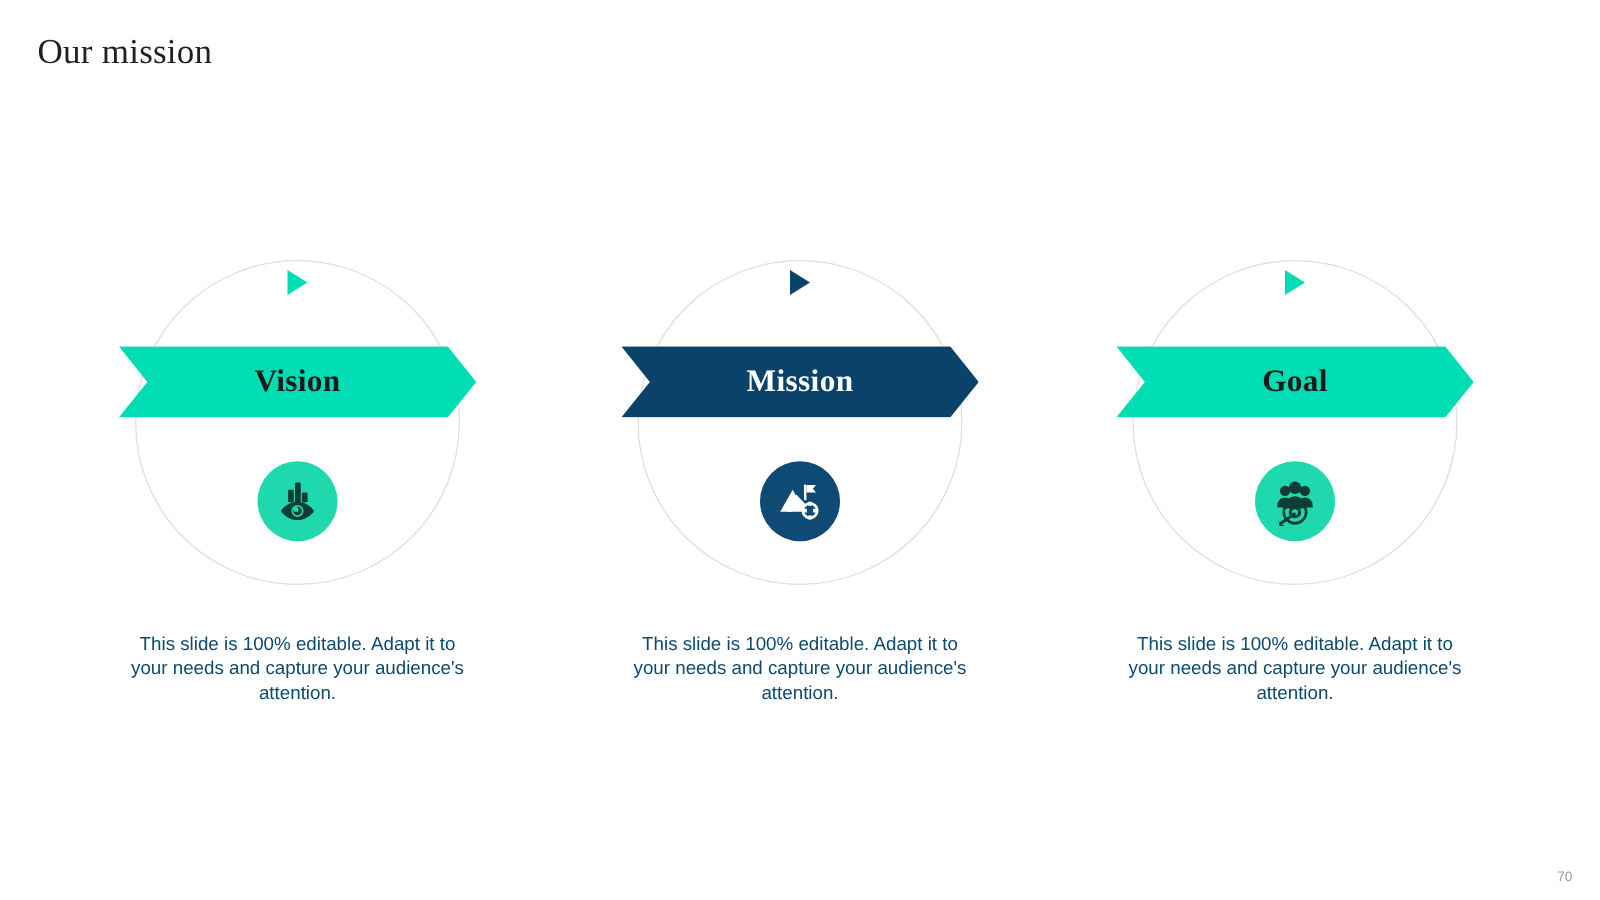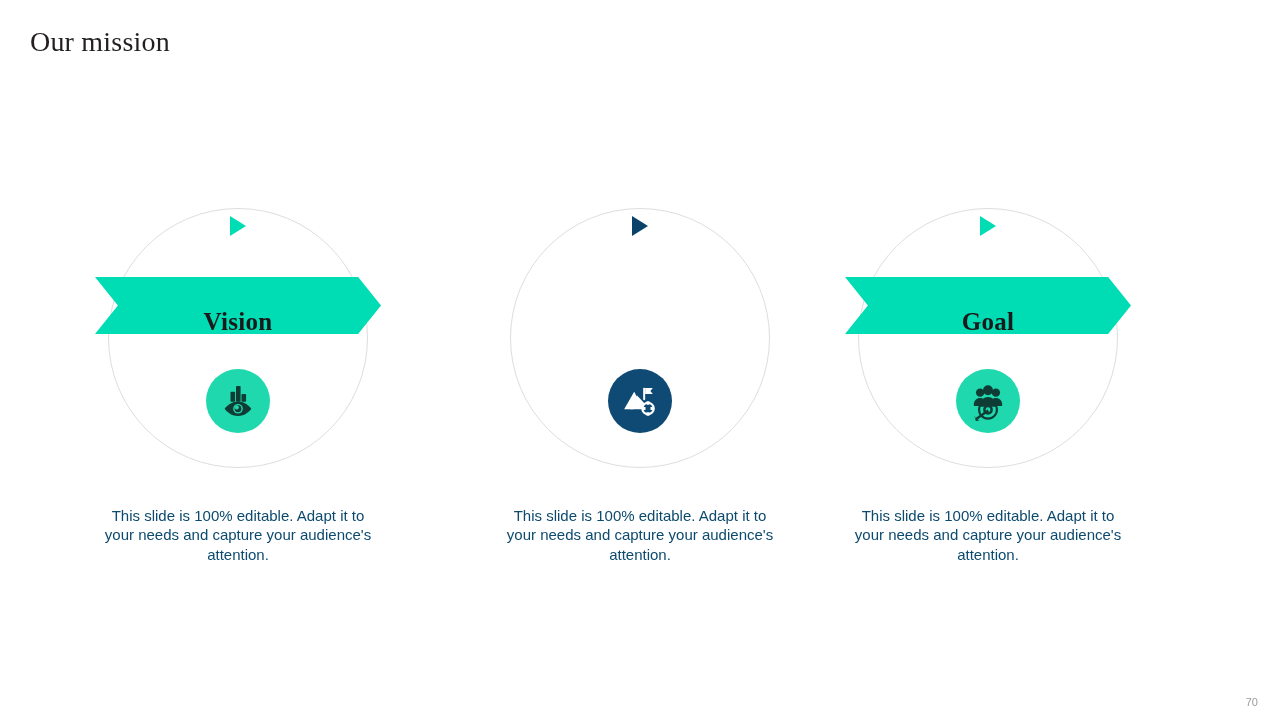--- a/index.html
+++ b/index.html
@@ -34,21 +34,21 @@
 
   
   .column {
     position: absolute;
     top: 0;
     width: 420px;
     height: 720px;
   }
   .col-0 { left: 28px; }
   .col-1 { left: 430px; }
-  .col-2 { left: 778px; }
+  .col-2 { left: 826px; }
 
   
   .ring {
     position: absolute;
     left: 80px;
     top: 208px;
     width: 260px;
     height: 260px;
     border: 1px solid #dedede;
     border-radius: 50%;
@@ -72,21 +72,21 @@
   .banner {
     position: absolute;
     left: 67px;
     top: 277px;
     width: 286px;
     height: 57px;
     background: #00dcb4;
     -webkit-clip-path: polygon(0 0, 92% 0, 100% 50%, 92% 100%, 0 100%, 8% 50%);
     clip-path: polygon(0 0, 92% 0, 100% 50%, 92% 100%, 0 100%, 8% 50%);
     display: flex;
-    align-items: flex-end;
+    align-items: center;
     justify-content: center;
   }
   .banner.navy { background: #0a4269; }
   .banner-label {
     font-family: "Liberation Serif", serif;
     font-size: 25px;
     font-weight: 700;
     color: #1a1a1a;
     letter-spacing: 0.3px;
     line-height: 1;
@@ -162,20 +162,23 @@
       </span>
     </div>
 
     <div class="desc">This slide is 100% editable. Adapt it to your needs and capture your audience's attention.</div>
   </div>
 
   <div class="column col-1">
     <div class="ring"></div>
     <div class="ring-arrow navy"></div>
 
+    <div class="banner navy">
+      <span class="banner-label">Mission</span>
+    </div>
 
     <div class="icon-badge navy">
       <span>
         <svg width="40" height="40" viewBox="0 0 48 48" aria-hidden="true">
           <g fill="#ffffff">
             <path d="M17 13L5 34h11l6-12-5-9z"></path>
             <path d="M20.5 17.5L12 34h14l3.5-7-9-9.5z"></path>
             <rect x="27.8" y="8" width="2.4" height="15" rx="1"></rect>
             <path d="M30.2 8.4h9.2l-3 3.6 3 3.6h-9.2z"></path>
             <path d="M31.8 24.4h3.6v4h-3.6zM31.8 37.6h3.6v4h-3.6zM26.6 31.2h4v3.6h-4zM36.6 31.2h4v3.6h-4z"></path>

